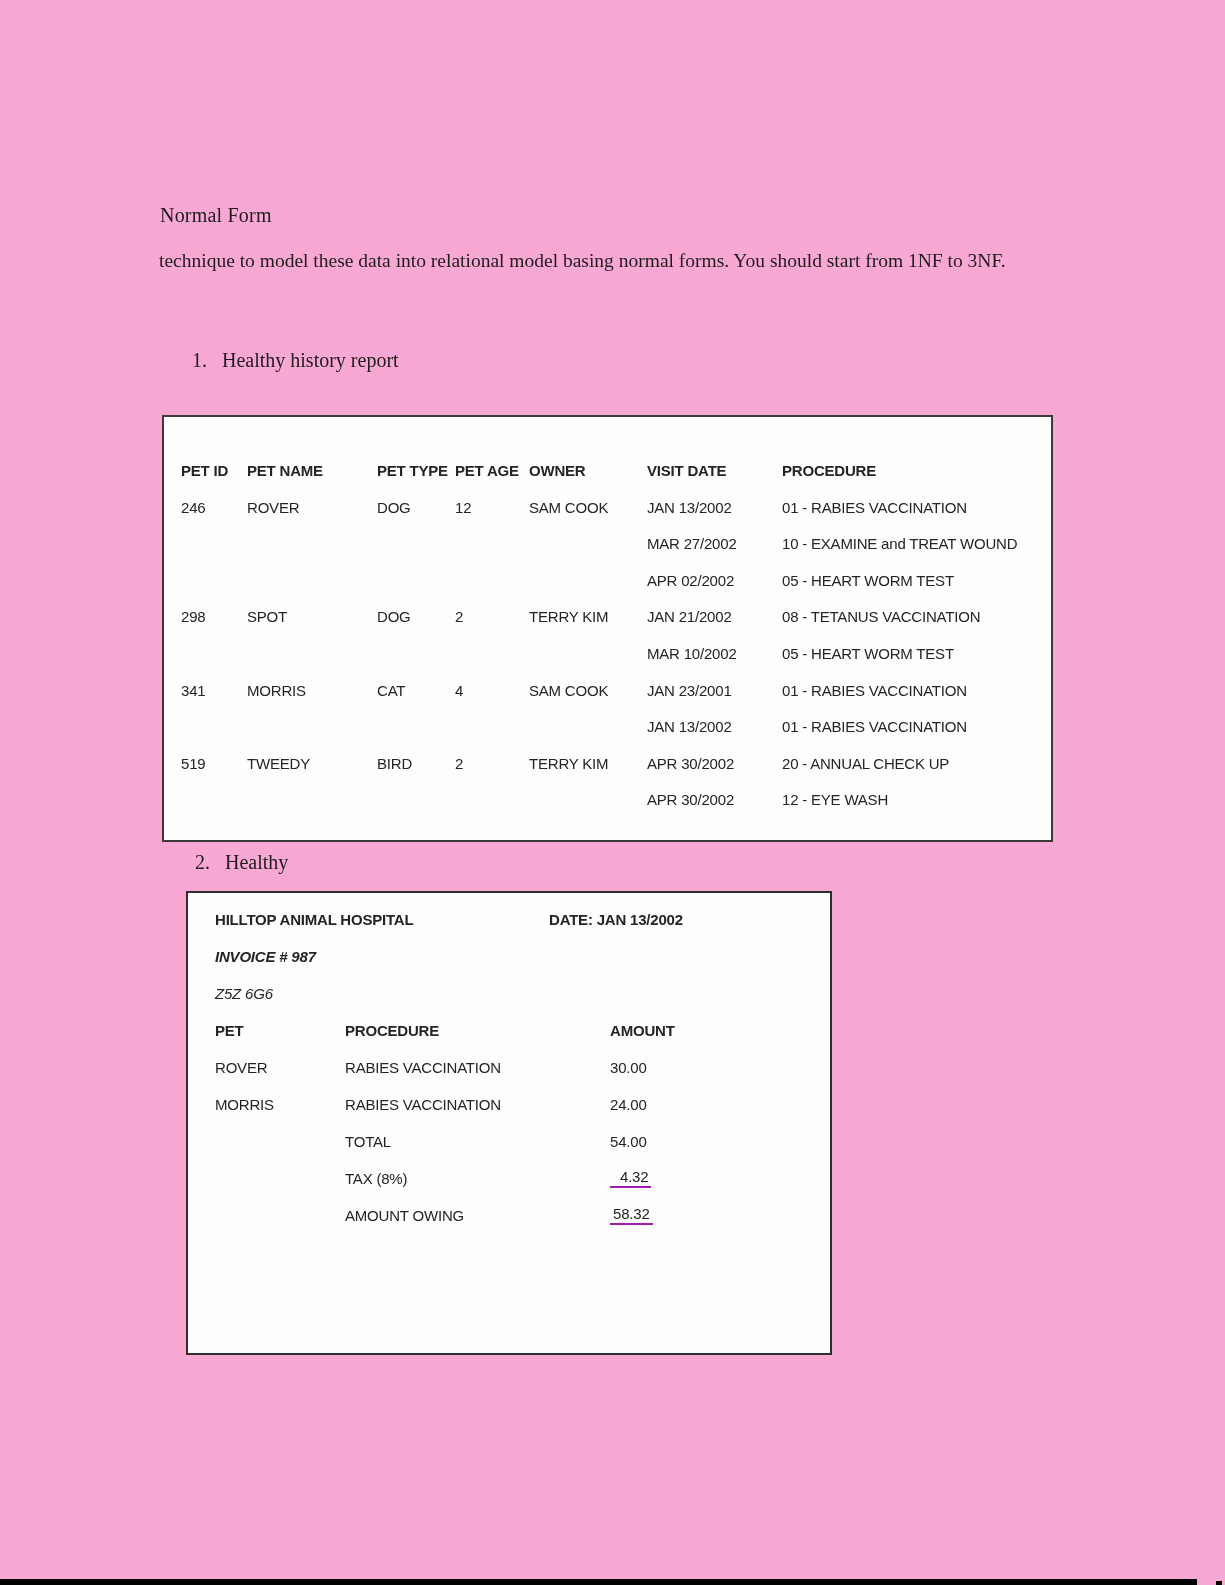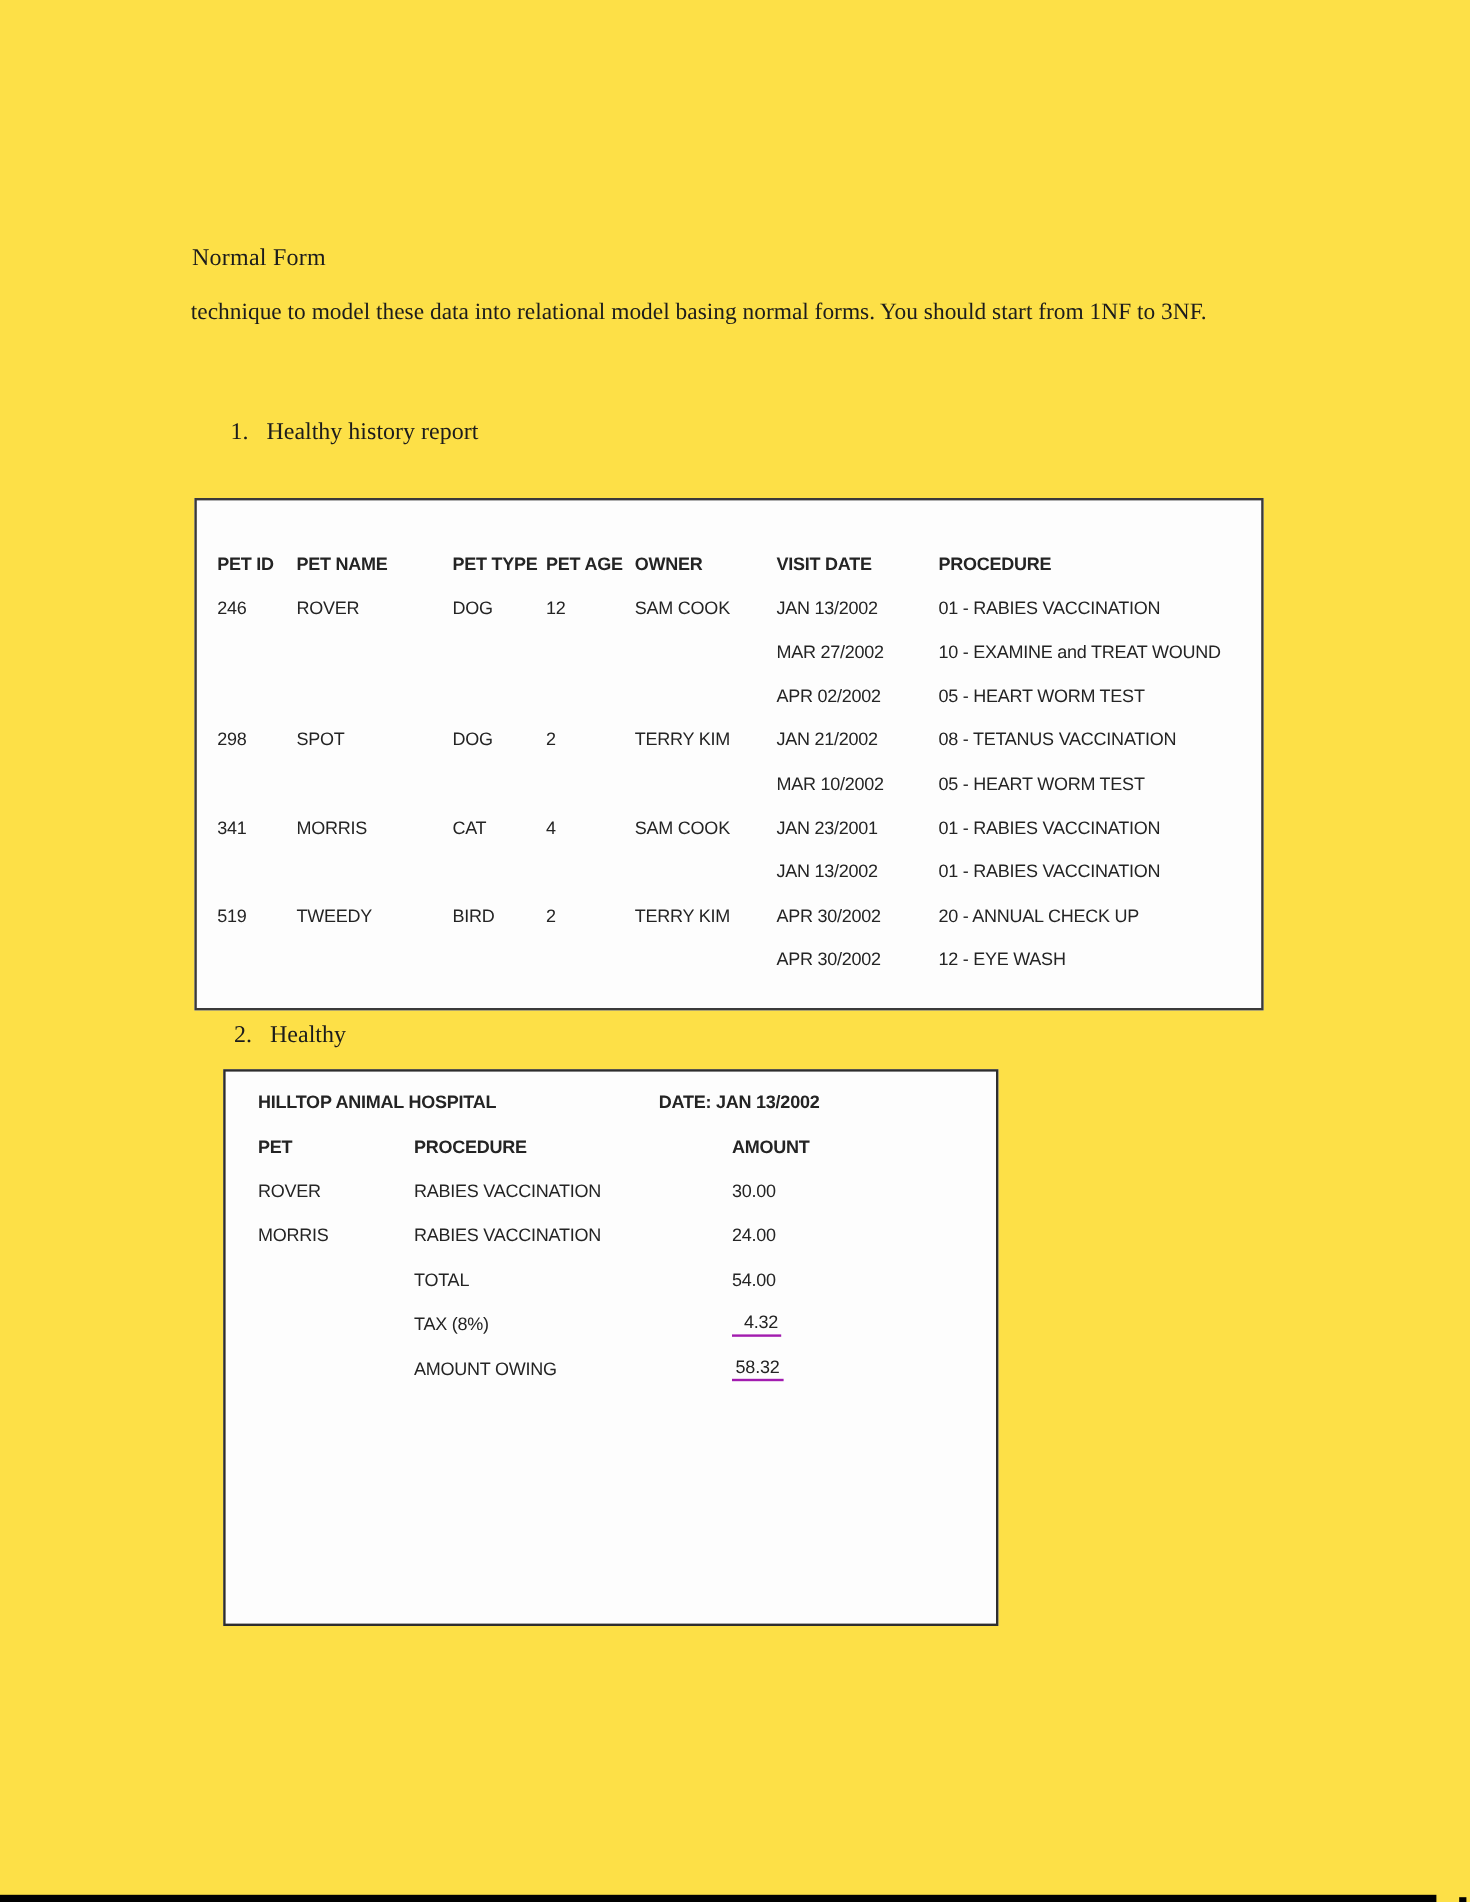--- a/index.html
+++ b/index.html
@@ -1,20 +1,20 @@
 <!DOCTYPE html>
 <html><head>
 <meta charset="utf-8">
 <style>
   html, body { margin: 0; padding: 0; background: #ffffff; }
   .page {
     position: relative;
     width: 1225px;
     height: 1585px;
-    background: #fde047;
+    background: #f9a8d4;
     color: #1c1c1c;
     font-family: "Liberation Serif", serif;
     overflow: hidden;
   }
 
   
   .doc-title {
     position: absolute;
     left: 160px; top: 204px;
     font-size: 20px;
@@ -211,20 +211,26 @@
   <div class="list-item li-2">
     <span class="num">2.</span><span class="lbl">Healthy</span>
   </div>
 
   <div class="invoice-box">
     <div class="inv-row">
       <span class="inv-c1 bold">HILLTOP ANIMAL HOSPITAL</span>
       <span class="inv-date bold">DATE: JAN 13/2002</span>
     </div>
     <div class="inv-row">
+      <span class="inv-c1 bold italic">INVOICE # 987</span>
+    </div>
+    <div class="inv-row">
+      <span class="inv-c1 italic">Z5Z 6G6</span>
+    </div>
+    <div class="inv-row">
       <span class="inv-c1 bold">PET</span>
       <span class="inv-c2 bold">PROCEDURE</span>
       <span class="inv-c3 bold">AMOUNT</span>
     </div>
     <div class="inv-row">
       <span class="inv-c1">ROVER</span>
       <span class="inv-c2">RABIES VACCINATION</span>
       <span class="inv-c3">30.00</span>
     </div>
     <div class="inv-row">

